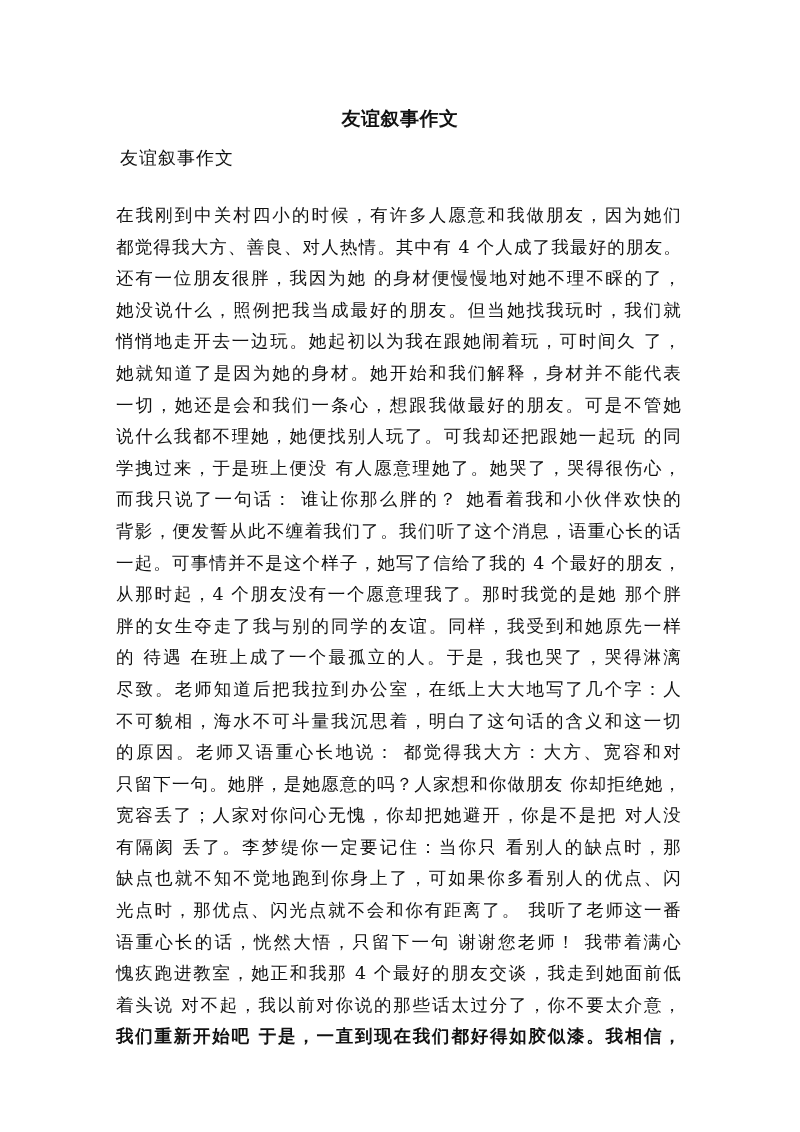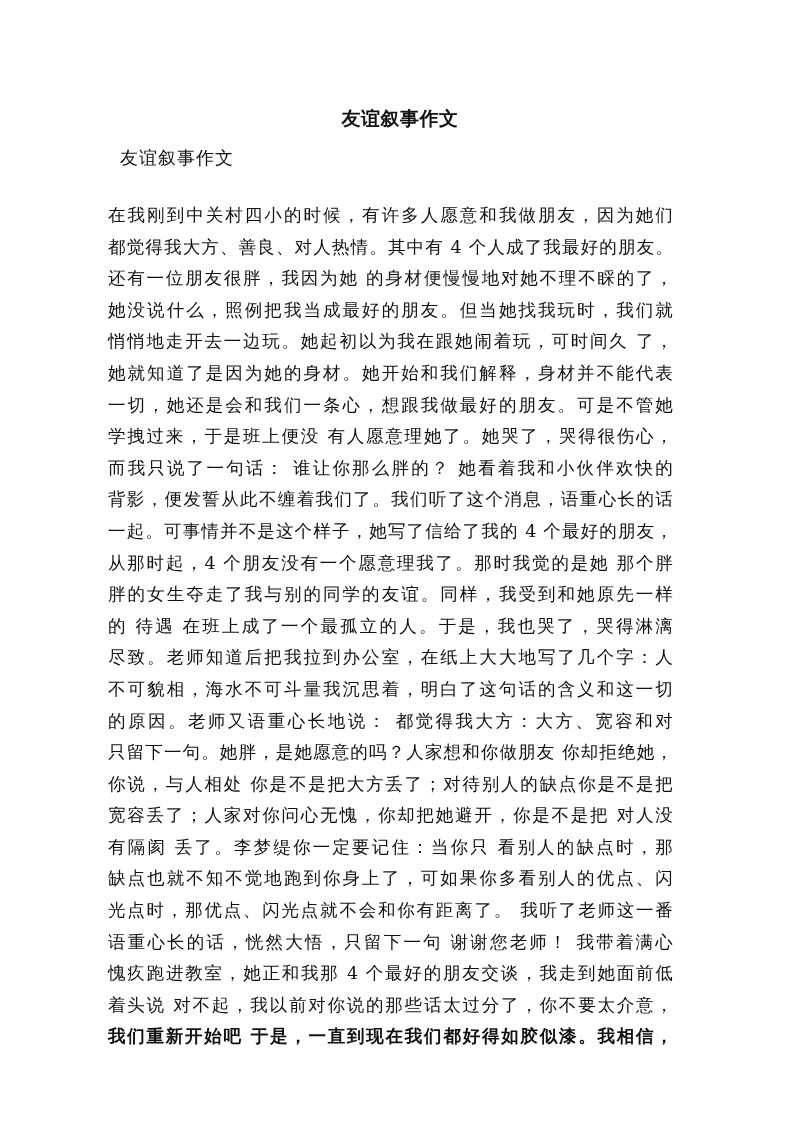--- a/index.html
+++ b/index.html
@@ -37,21 +37,21 @@
     .doc-subtitle {
       position: absolute;
       left: 120px;
       top: 146px;
       font-size: 18px;
       line-height: 24px;
       letter-spacing: 1px;
     }
     .body-lines {
       position: absolute;
-      left: 108px;
+      left: 116px;
       top: 200px;
       width: 565px;
     }
     .line {
       height: 31.6px;
       line-height: 31.6px;
       font-size: 17.5px;
       white-space: nowrap;
       text-align: justify;
       text-align-last: justify;
@@ -70,32 +70,32 @@
   <div class="doc-subtitle">友谊叙事作文</div>
 
   <div class="body-lines">
     <div class="line">在我刚到中关村四小的时候，有许多人愿意和我做朋友，因为她们</div>
     <div class="line">都觉得我大方、善良、对人热情。其中有 4 个人成了我最好的朋友。</div>
     <div class="line">还有一位朋友很胖，我因为她 的身材便慢慢地对她不理不睬的了，</div>
     <div class="line">她没说什么，照例把我当成最好的朋友。但当她找我玩时，我们就</div>
     <div class="line">悄悄地走开去一边玩。她起初以为我在跟她闹着玩，可时间久 了，</div>
     <div class="line">她就知道了是因为她的身材。她开始和我们解释，身材并不能代表</div>
     <div class="line">一切，她还是会和我们一条心，想跟我做最好的朋友。可是不管她</div>
+    <div class="line">说什么我都不理她，她便找别人玩了。可我却还把跟她一起玩 的同</div>
     <div class="line">学拽过来，于是班上便没 有人愿意理她了。她哭了，哭得很伤心，</div>
     <div class="line">而我只说了一句话： 谁让你那么胖的？ 她看着我和小伙伴欢快的</div>
     <div class="line">背影，便发誓从此不缠着我们了。我们听了这个消息，语重心长的话</div>
     <div class="line">一起。可事情并不是这个样子，她写了信给了我的 4 个最好的朋友，</div>
     <div class="line">从那时起，4 个朋友没有一个愿意理我了。那时我觉的是她 那个胖</div>
     <div class="line">胖的女生夺走了我与别的同学的友谊。同样，我受到和她原先一样</div>
     <div class="line">的 待遇 在班上成了一个最孤立的人。于是，我也哭了，哭得淋漓</div>
     <div class="line">尽致。老师知道后把我拉到办公室，在纸上大大地写了几个字：人</div>
     <div class="line">不可貌相，海水不可斗量我沉思着，明白了这句话的含义和这一切</div>
     <div class="line">的原因。老师又语重心长地说： 都觉得我大方：大方、宽容和对</div>
     <div class="line">只留下一句。她胖，是她愿意的吗？人家想和你做朋友 你却拒绝她，</div>
-    <div class="line">你说，与人相处 你是不是把大方丢了；对待别人的缺点你是不是把</div>
     <div class="line">宽容丢了；人家对你问心无愧，你却把她避开，你是不是把 对人没</div>
     <div class="line">有隔阂 丢了。李梦缇你一定要记住：当你只 看别人的缺点时，那</div>
     <div class="line">缺点也就不知不觉地跑到你身上了，可如果你多看别人的优点、闪</div>
     <div class="line">光点时，那优点、闪光点就不会和你有距离了。 我听了老师这一番</div>
     <div class="line">语重心长的话，恍然大悟，只留下一句 谢谢您老师！ 我带着满心</div>
     <div class="line">愧疚跑进教室，她正和我那 4 个最好的朋友交谈，我走到她面前低</div>
     <div class="line">着头说 对不起，我以前对你说的那些话太过分了，你不要太介意，</div>
     <div class="line last">我们重新开始吧 于是，一直到现在我们都好得如胶似漆。我相信，</div>
   </div>
 </div>

